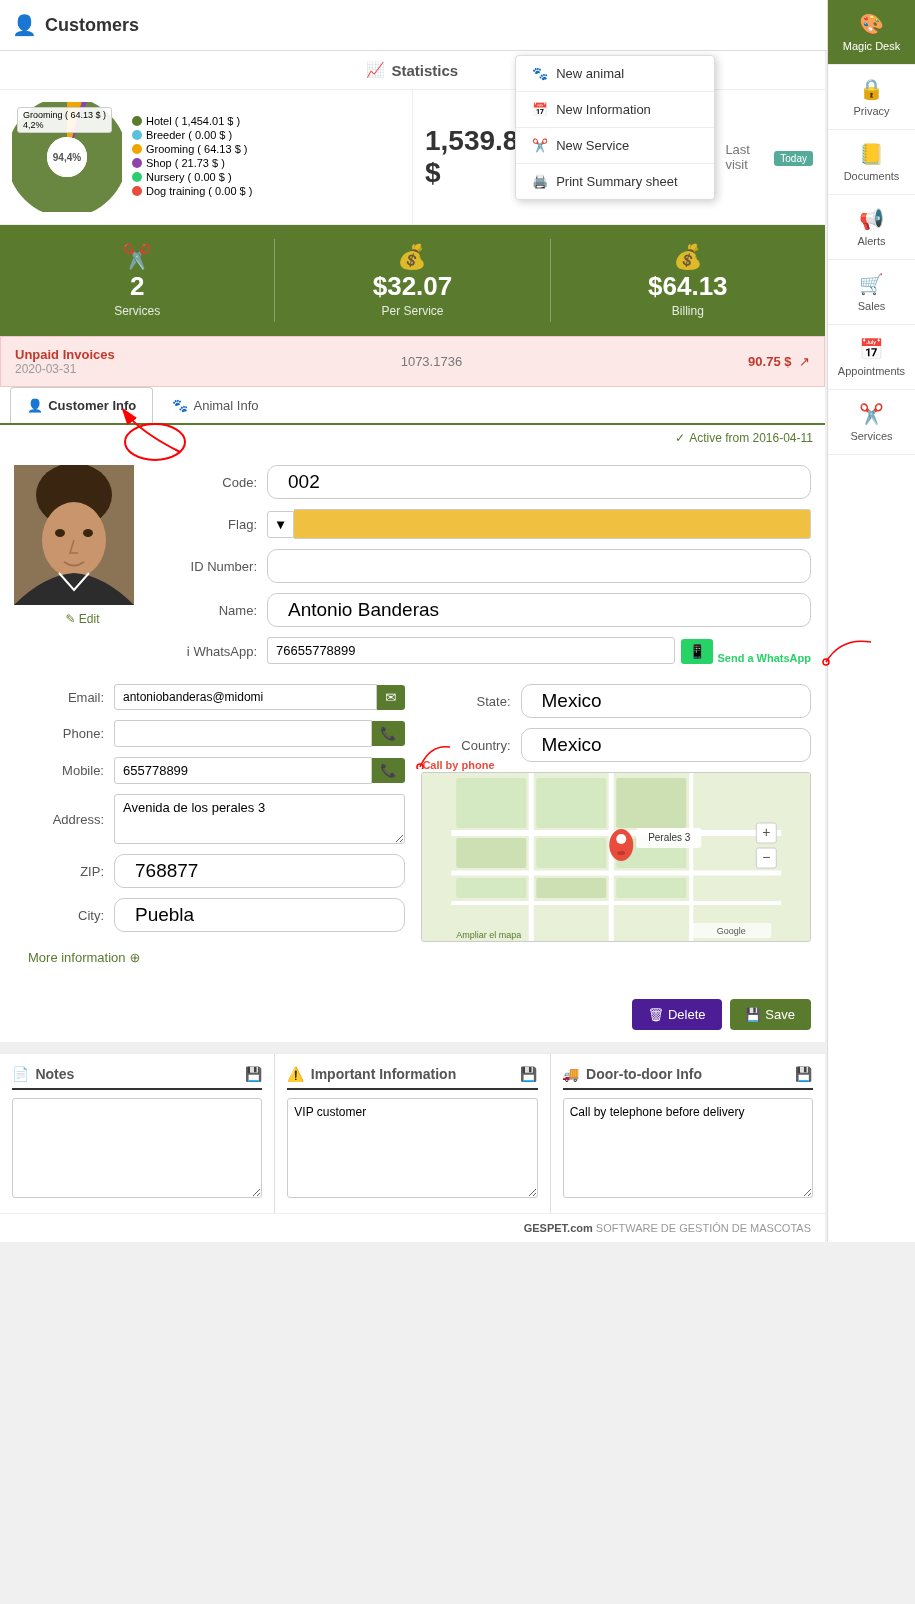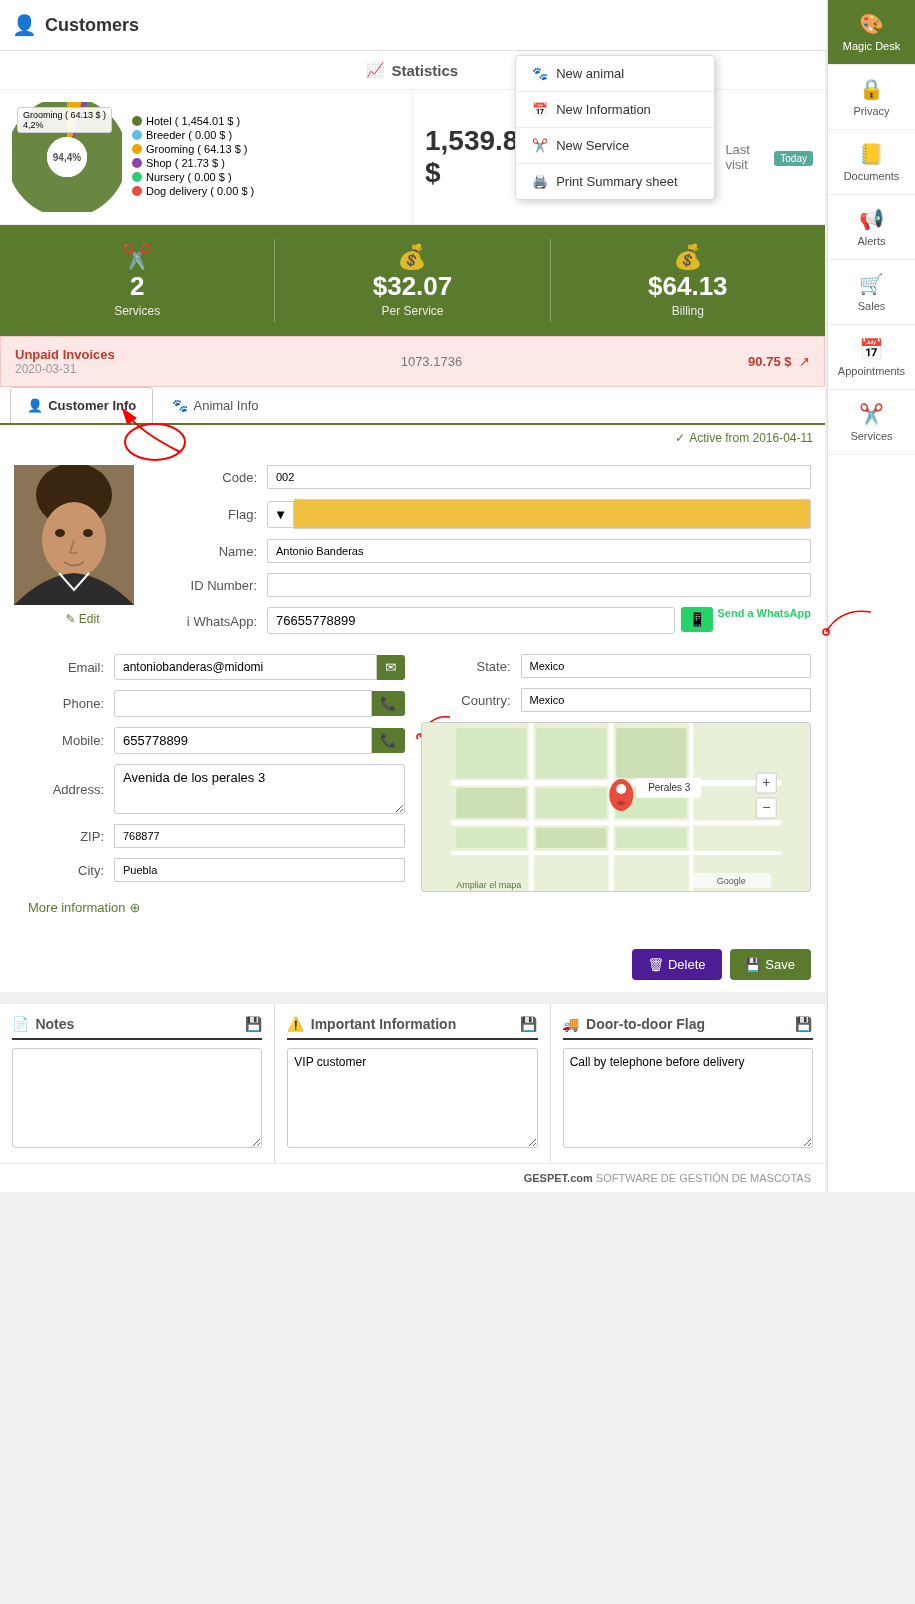--- a/index.html
+++ b/index.html
@@ -72,21 +72,21 @@
     
     .customer-form { background: #fff; padding: 14px; }
     .form-with-photo { display: flex; gap: 16px; }
     .photo-area { width: 137px; flex-shrink: 0; }
     .photo-img { width: 120px; height: 140px; object-fit: cover; background: #888; display: flex; align-items: center; justify-content: center; }
     .photo-edit { text-align: center; margin-top: 6px; }
     .edit-link { color: #5a7a2e; font-size: 12px; cursor: pointer; }
     .form-fields { flex: 1; }
     .form-row { display: flex; align-items: center; margin-bottom: 10px; }
     .form-label { width: 90px; text-align: right; margin-right: 10px; color: #555; font-size: 13px; }
-    .form-input { flex: 1; border: 1px solid #ccc; border-radius: 1px; padding: 5px 8px; font-size: 11px; }
+    .form-input { flex: 1; border: 1px solid #ccc; border-radius: 10px; padding: 5px 20px; font-size: 19px; }
     .form-input-with-btn { display: flex; align-items: center; flex: 1; }
     .form-input-with-btn input { flex: 1; border: 1px solid #ccc; border-radius: 3px 0 0 3px; padding: 5px 8px; font-size: 13px; }
     .input-addon-btn { background: #5a7a2e; color: #fff; border: none; padding: 5px 8px; cursor: pointer; border-radius: 0 3px 3px 0; }
     .flag-input { display: flex; align-items: center; flex: 1; }
     .flag-dropdown { border: 1px solid #ccc; border-radius: 3px 0 0 3px; padding: 5px 6px; background: #fff; cursor: pointer; }
     .flag-color { flex: 1; height: 30px; background: #f0c040; border: 1px solid #ccc; border-left: none; border-radius: 0 3px 3px 0; }
     .whatsapp-input { flex: 1; border: 1px solid #ccc; border-radius: 3px; padding: 5px 8px; font-size: 13px; }
     .whatsapp-btn { background: #25d366; color: #fff; border: none; padding: 5px 8px; cursor: pointer; border-radius: 3px; margin-left: 6px; }
 
     
@@ -224,21 +224,21 @@
           <div class="legend-item">
             <span class="legend-dot" style="background:#8e44ad;"></span>
             <span>Shop ( 21.73 $ )</span>
           </div>
           <div class="legend-item">
             <span class="legend-dot" style="background:#2ecc71;"></span>
             <span>Nursery ( 0.00 $ )</span>
           </div>
           <div class="legend-item">
             <span class="legend-dot" style="background:#e74c3c;"></span>
-            <span>Dog delivery ( 0.00 $ )</span>
+            <span>Dog training ( 0.00 $ )</span>
           </div>
         </div>
       </div>
 
       <div class="billing-section">
         <div class="billing-amount">1,539.87 $</div>
         <div class="billing-label">Total Billing</div>
         <div class="billing-date">2020-04-22</div>
         <div class="billing-date-label">Last visit</div>
         <div class="today-badge">Today</div>
@@ -342,35 +342,35 @@
 
           <div class="form-row">
             <span class="form-label">Flag:</span>
             <div class="flag-input">
               <button class="flag-dropdown">▼</button>
               <div class="flag-color"></div>
             </div>
           </div>
 
           <div class="form-row">
+            <span class="form-label">ID Number:</span>
+            <input class="form-input" type="text" style="">
+          </div>
+
+          <div class="form-row">
             <span class="form-label">Name:</span>
             <input class="form-input" type="text" value="Antonio Banderas" style="">
-          </div>
-
-          <div class="form-row">
-            <span class="form-label">ID Number:</span>
-            <input class="form-input" type="text" style="">
           </div>
 
           <div class="form-row">
             <span class="form-label">
               <span>ℹ</span>
               <span>WhatsApp:</span>
             </span>
-            <div style="flex:1; display:flex; align-items:flex-start; position:relative;">
+            <div style="flex:1; display:flex; align-items:flex-end; position:relative;">
               <input class="whatsapp-input" type="text" value="76655778899" style="">
               <button class="whatsapp-btn" style="margin-left:6px;">
                 <span>📱</span>
               </button>
               <span style="color:#25d366; font-size:11px; font-weight:bold; margin-left:4px; white-space:nowrap;">Send a WhatsApp</span>
 
               <svg style="position:absolute; right:-70px; top:-10px; pointer-events:none;" width="60" height="40">
                 <path d="M5 35 Q 20 10 50 15" stroke="red" stroke-width="1.5" fill="none"></path>
                 <circle cx="5" cy="35" r="3" fill="none" stroke="red" stroke-width="1.5"></circle>
               </svg>
@@ -514,21 +514,21 @@
             <span>Important Information</span>
           </div>
           <span>💾</span>
         </div>
         <textarea class="note-textarea" style="">VIP customer</textarea>
       </div>
       <div class="note-panel">
         <div class="note-title">
           <div class="note-title-left">
             <span>🚚</span>
-            <span>Door-to-door Flag</span>
+            <span>Door-to-door Info</span>
           </div>
           <span>💾</span>
         </div>
         <textarea class="note-textarea" style="">Call by telephone before delivery</textarea>
       </div>
     </div>
 
     <div class="footer">
       <span class="footer-brand">GESPET.com</span>
       <span>SOFTWARE DE GESTIÓN DE MASCOTAS</span>

